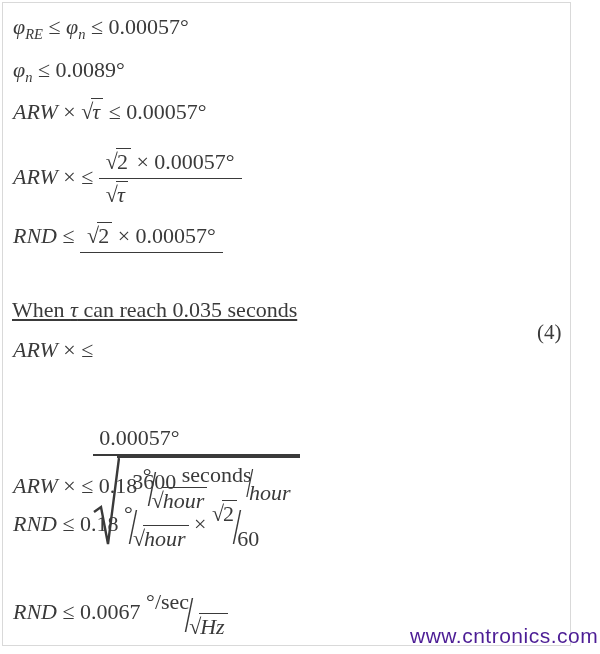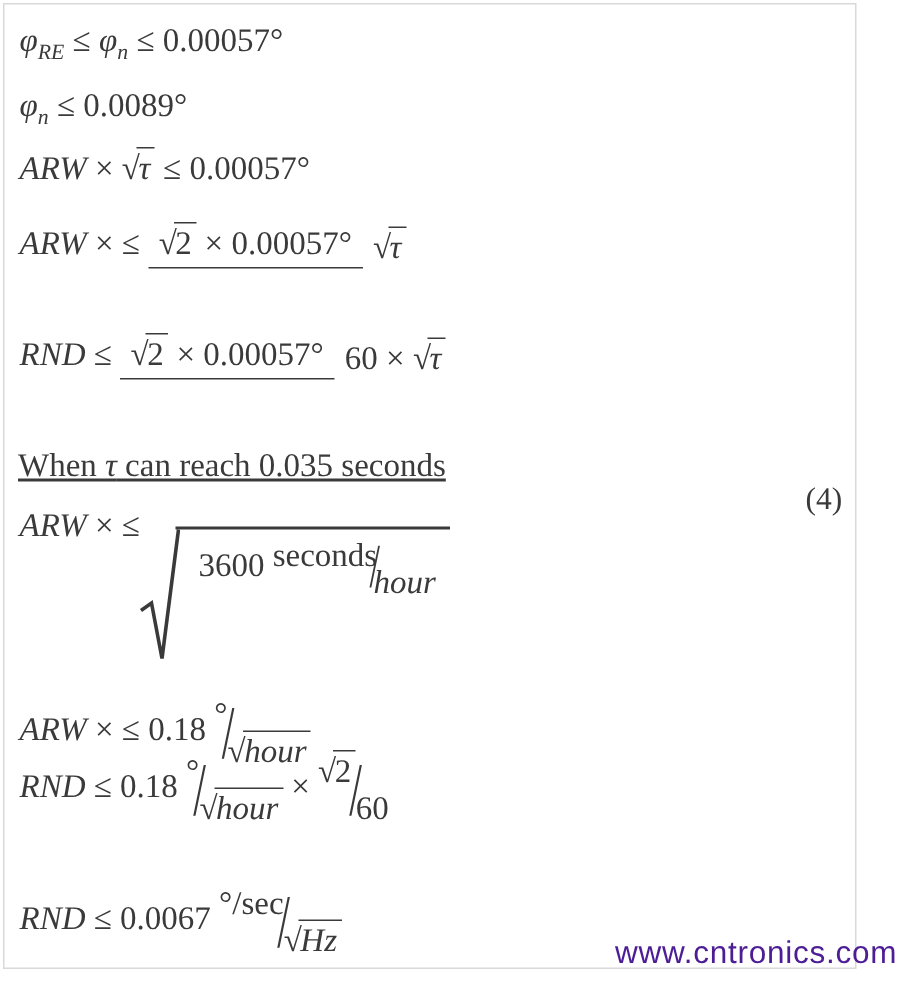--- a/index.html
+++ b/index.html
@@ -9,21 +9,21 @@
     font-family:"Liberation Serif","DejaVu Serif",serif;
   }
   .frame{
     position:absolute;left:2px;top:2px;width:569px;height:644px;
     border:1px solid #d9d9d9;box-sizing:border-box;background:#ffffff;
   }
   .eq{position:absolute;left:13px;font-size:22px;white-space:nowrap;color:#3a3a3a;}
   .it{font-style:italic;}
   sub.it{font-size:0.66em;}
   
-  .frac{display:inline-flex;flex-direction:row;text-align:left;vertical-align:middle;}
+  .frac{display:inline-flex;flex-direction:column;text-align:left;vertical-align:middle;}
   .frac .num{display:block;padding:0 7px 3px;border-bottom:1.8px solid currentColor;}
   .frac .den{display:block;padding:3px 7px 0;}
   
   .sq{white-space:nowrap;}
   .sq .rs{font-style:normal;}
   .sq .rc{border-top:1.8px solid currentColor;padding:0 3px 0 1px;margin-left:-2px;}
   
   .sk{display:inline-flex;align-items:center;vertical-align:middle;line-height:1;}
   .sk .up{align-self:flex-start;transform:translateY(-3px);}
   .sk .dn{align-self:flex-end;transform:translateY(4px);}
@@ -65,32 +65,32 @@
 <div class="eq" style="top:149px">
   <span class="it">ARW</span><span> × ≤ </span><span class="frac">
       <span class="num"><span class="sq"><span class="rs">√</span><span class="rc">2</span></span><span> × 0.00057°</span></span>
       <span class="den"><span class="sq"><span class="rs">√</span><span class="rc it">τ</span></span></span>
     </span>
 </div>
 
 <div class="eq" style="top:223px">
   <span class="it">RND</span><span> ≤ </span><span class="frac">
       <span class="num"><span class="sq"><span class="rs">√</span><span class="rc">2</span></span><span> × 0.00057°</span></span>
-      <span class="den"><span>60 × </span><span class="sq"><span class="rs">√</span><span class="rc it">τ</span></span></span>
     </span>
 </div>
 
 <div class="when" style="top:297px">
   <span>When </span><span class="it">τ</span><span> can reach 0.035 seconds</span>
 </div>
 
 <div class="eqnum">(4)</div>
 
 <div class="eq" style="top:337px">
   <span class="it">ARW</span><span> × ≤</span><span class="frac bigfrac">
+      <span class="num">0.00057°</span>
       <span class="den"><span class="bigden">
           <svg class="radsvg" width="27" height="94" viewBox="0 0 27 94" aria-hidden="true">
             <path d="M1 56 L8 51 L15 88 L26 2" fill="none" stroke="currentColor" stroke-width="2.4"></path>
           </svg>
           <span class="radcontent"><span class="frac">
               <span class="den"><span>3600</span>&nbsp;<span class="sk small">
                   <span class="up">seconds</span>
                   <span class="sl">/</span>
                   <span class="dn it">hour</span>
                 </span></span>

